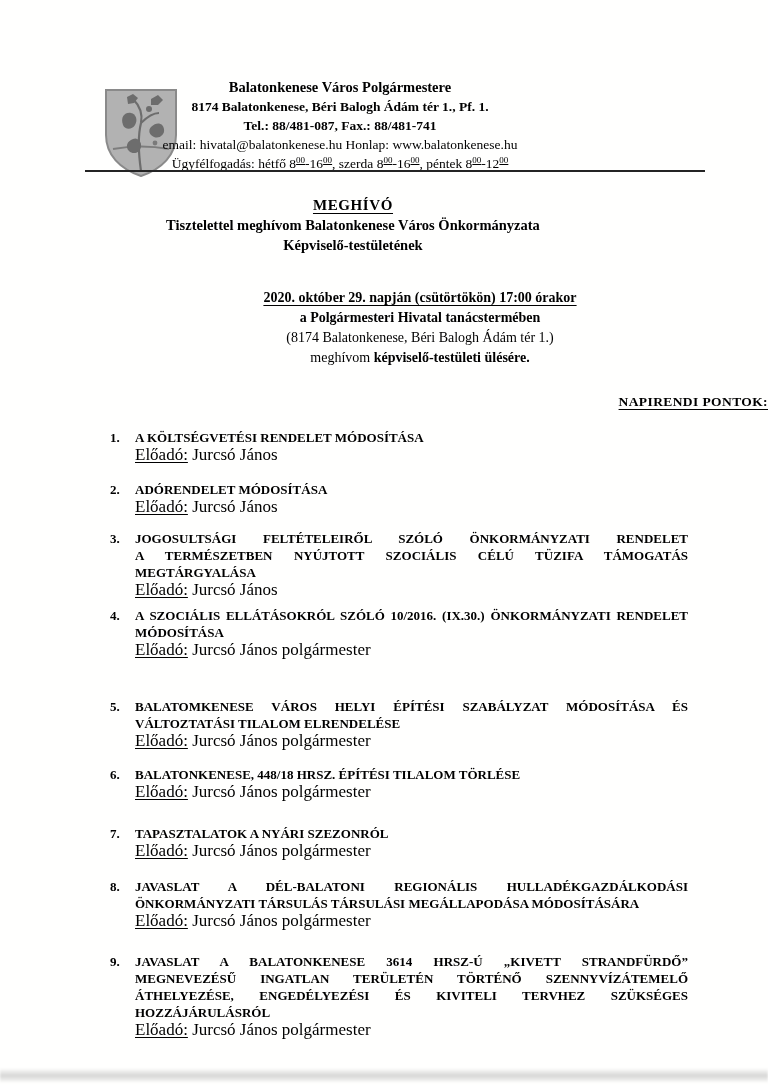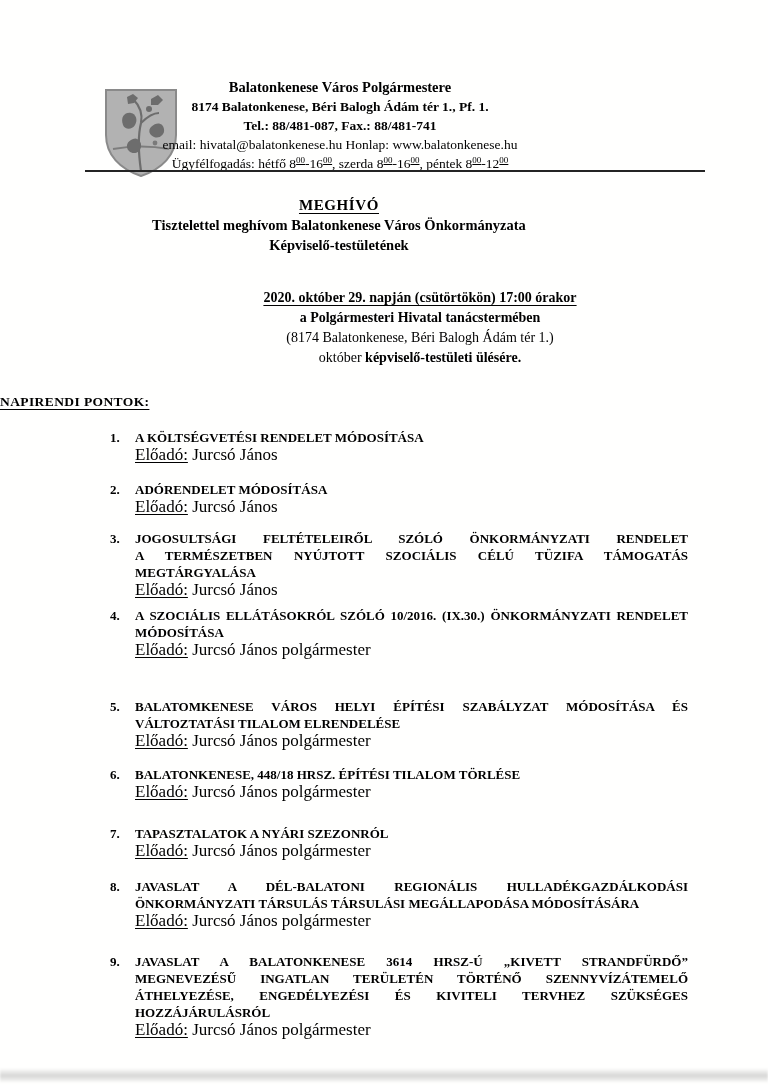--- a/index.html
+++ b/index.html
@@ -16,30 +16,30 @@
   .lh-text { position:absolute; left:150px; top:78px; width:380px; text-align:center; white-space:nowrap; }
   .lh-text .l1 { font-size:14.5px; line-height:19px; font-weight:bold; }
   .lh-text .l2 { font-size:13.5px; line-height:19px; font-weight:bold; }
   .lh-text .l3 { font-size:13.5px; line-height:19px; font-weight:bold; }
   .lh-text .l4 { font-size:13.5px; line-height:20px; }
   .lh-text .l5 { font-size:13.5px; line-height:17px;text-align:center; }
   .sup { font-size:9px; vertical-align:super; text-decoration:underline; line-height:0; }
   .rule { position:absolute; left:85px; top:170px; width:620px; height:2px; background:#242424; }
 
   
-  .invite { position:absolute; left:0; top:195px; width:678px; text-align:center; }
+  .invite { position:absolute; left:0; top:195px; width:678px; text-align:center;padding-left:14px; }
   .invite .doc-title { font-size:15px; letter-spacing:0.6px; line-height:20px; }
   .invite .il { font-size:14.5px; line-height:20px; font-weight:bold; }
 
   
   .when { position:absolute; left:0; top:288px; width:768px; text-align:center;margin-left:36px; }
   .when div { font-size:14px; line-height:20px; }
 
   
-  .agenda-head { position:absolute; left:0; top:394px; width:768px; text-align:left;
+  .agenda-head { position:absolute; left:0; top:394px; width:768px; text-align:right;
                  font-size:13.5px; letter-spacing:0.4px; }
   .agenda { position:absolute; left:110px; top:429px; width:578px; }
   .item { display:flex; }
   .num { width:25px; flex:0 0 25px; font-weight:bold; font-size:13px; line-height:17px; }
   .ibody { flex:1; }
   .tl { font-weight:bold; font-size:13px; line-height:17px; }
   .tl.fill { text-align:justify; text-align-last:justify; }
   .presenter { font-size:17px; line-height:17px; }
   .im1 { margin-bottom:18px; }
   .im2 { margin-bottom:15px; }
@@ -89,21 +89,21 @@
   <div class="invite">
     <div class="doc-title ub">MEGHÍVÓ</div>
     <div class="il">Tisztelettel meghívom Balatonkenese Város Önkormányzata</div>
     <div class="il">Képviselő-testületének</div>
   </div>
 
   <div class="when">
     <div class="ub">2020. október 29. napján (csütörtökön) 17:00 órakor</div>
     <div class="b">a Polgármesteri Hivatal tanácstermében</div>
     <div>(8174 Balatonkenese, Béri Balogh Ádám tér 1.)</div>
-    <div><span>október </span><span class="b">képviselő-testületi ülésére.</span></div>
+    <div><span>meghívom </span><span class="b">képviselő-testületi ülésére.</span></div>
   </div>
 
   <div class="agenda-head ub">NAPIRENDI PONTOK:</div>
 
   <div class="agenda">
 
     <div class="item im1">
       <div class="num">1.</div>
       <div class="ibody">
         <div class="tl">A KÖLTSÉGVETÉSI RENDELET MÓDOSÍTÁSA</div>

